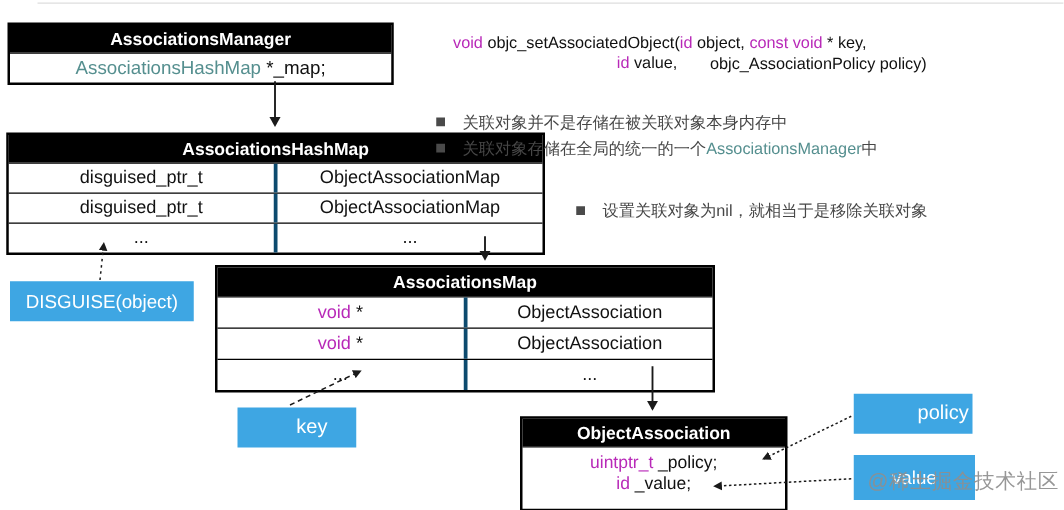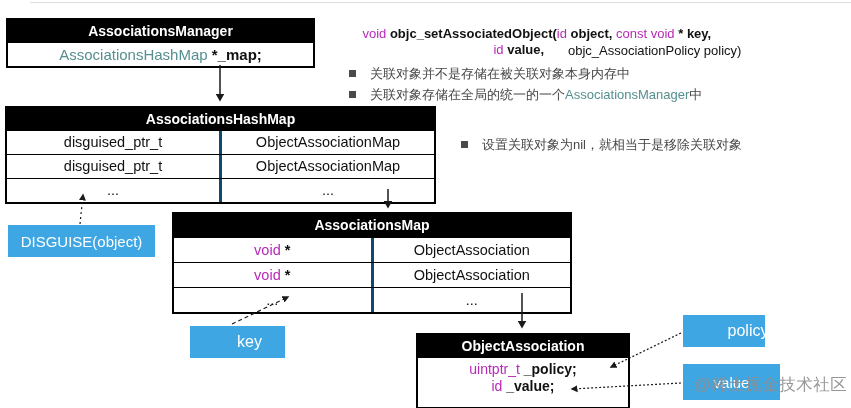--- a/index.html
+++ b/index.html
@@ -29,21 +29,21 @@
     color: #fff;
     font-weight: bold;
     text-align: center;
     font-size: 14px;
   }
   .tbl .row { display: flex; border-top: 1px solid #000; }
   .tbl .cell { flex: 1; text-align: center; font-size: 14.5px; color: #111; }
   .tbl .cell.l { border-right: 3px solid #0c4a6e; }
   .teal { color: var(--teal, #558F8F); }
   .kw   { color: var(--keyword, #B829B8); }
-  .pl   { color: #111; font-weight: bold; }
+  .pl   { color: #111; }
 
   #tbl-manager { left: 6px; top: 18px; width: 309px; }
   #tbl-manager .hd { line-height: 22px; height: 22px; }
   #tbl-manager .row { border-top: 1px solid #000; }
   #tbl-manager .cell { line-height: 23px; height: 23px; font-size: 15px; }
 
   #tbl-hashmap { left: 5px; top: 106px; width: 431px; }
   #tbl-hashmap .hd { line-height: 22px; height: 22px; }
   #tbl-hashmap .cell { line-height: 23px; height: 23px; }
 
@@ -72,20 +72,21 @@
   #code-line1 { left: 348px; top: 11px; }
   #code-line2 { left: 479px; top: 27px; }
   #code-line3 { left: 568px; top: 43px; }
 
   
   .bullet {
     position: absolute;
     font-size: 13px;
     color: #474747;
     white-space: nowrap;
+    margin-top: 24px;
   }
   .bullet .sq {
     display: inline-block;
     width: 7px; height: 7px;
     background: #4a4a4a;
     margin-right: 14px;
     transform: translateY(-1px);
   }
   #bullet-1 { left: 349px; top: 65px; }
   #bullet-2 { left: 349px; top: 86px; }
@@ -95,21 +96,21 @@
   .bluebox {
     position: absolute;
     background: var(--blue, #3EA6E3);
     color: #fff;
     display: flex;
     align-items: center;
     justify-content: center;
   }
   #label-disguise { left: 8px;   top: 225px; width: 147px; height: 32px; font-size: 15px; }
   #label-key      { left: 190px; top: 326px; width: 95px;  height: 32px; font-size: 16px; padding-left: 24px; }
-  #label-policy   { left: 683px; top: 315px; width: 82px;  height: 32px; font-size: 16px; padding-left: 48px; }
+  #label-policy   { left: 683px; top: 315px; width: 95px;  height: 32px; font-size: 16px; padding-left: 48px; }
   #label-value    { left: 683px; top: 364px; width: 97px;  height: 36px; font-size: 15px; }
 
   
   .watermark {
     position: absolute;
     left: 672px; top: 374px;
     font-size: 16.5px;
     color: #8f8f8f;
     opacity: 0.92;
     z-index: 10;

